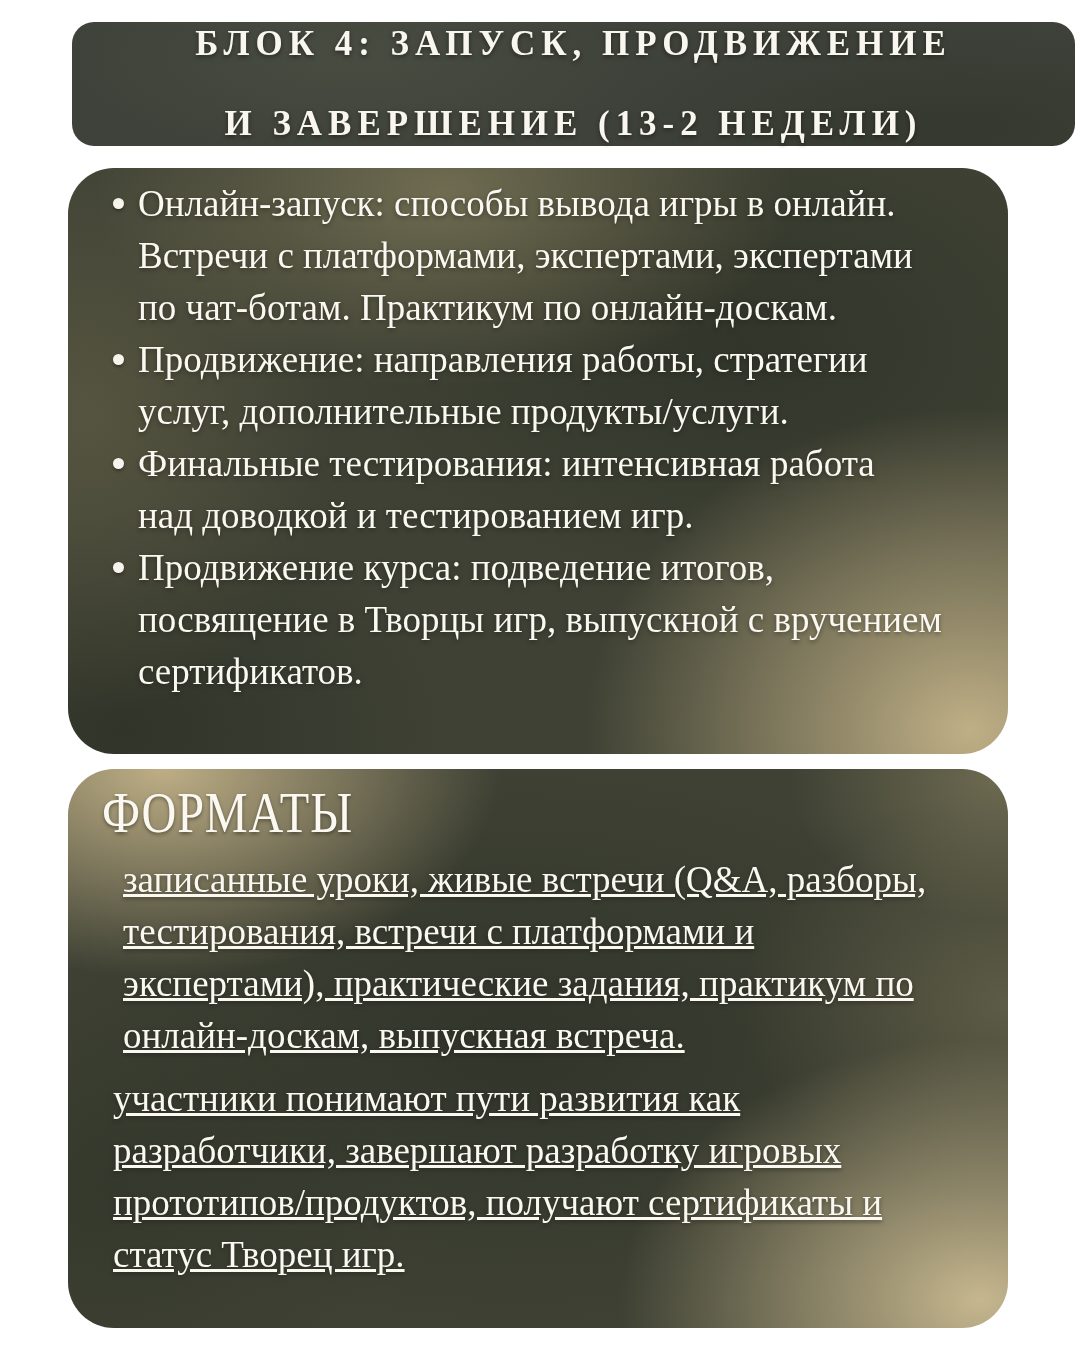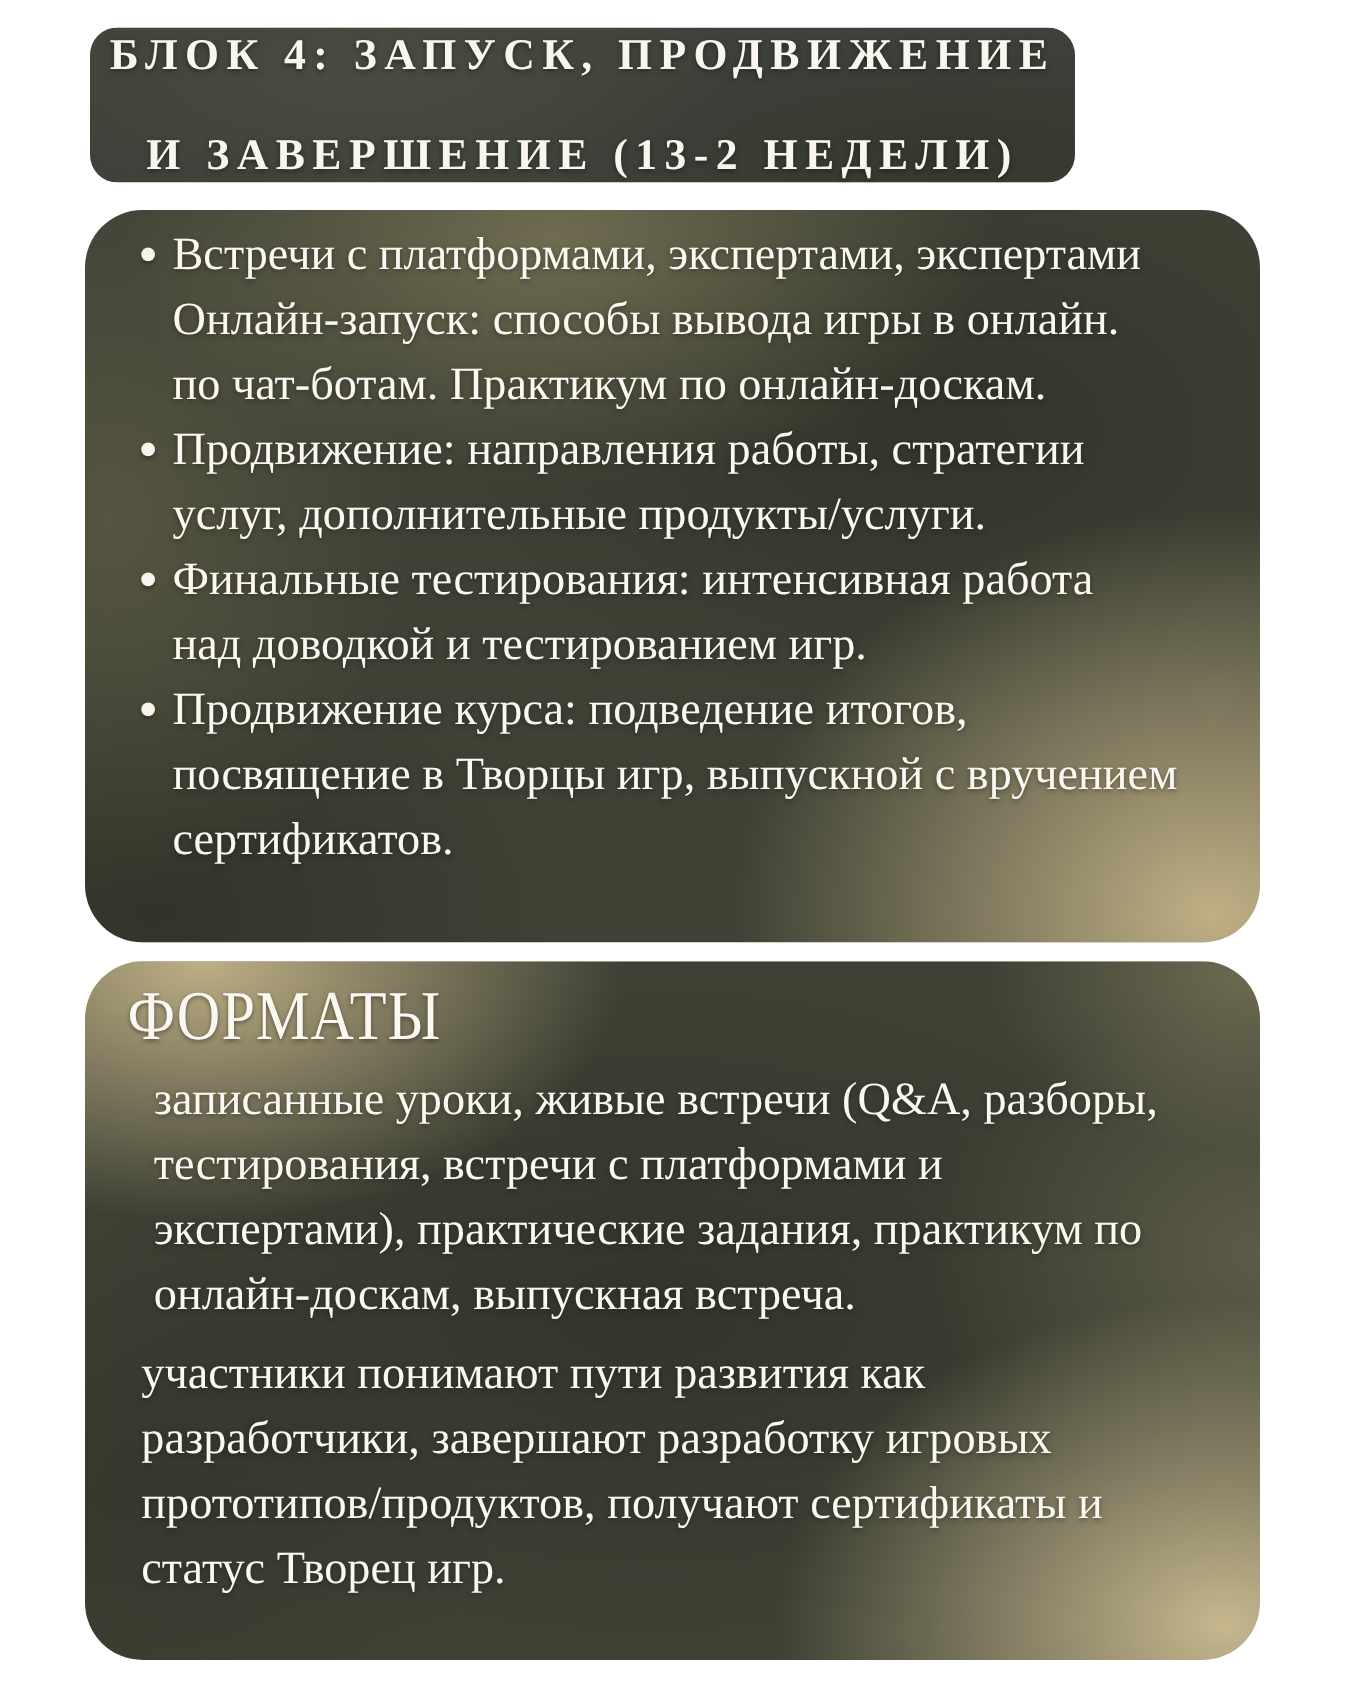--- a/index.html
+++ b/index.html
@@ -17,21 +17,21 @@
     height: 1350px;
     background: var(--page-bg);
     overflow: hidden;
     font-family: "Liberation Serif", "DejaVu Serif", serif;
   }
 
   
   .header-box {
     position: absolute;
     left: 72px; top: 22px;
-    width: 788px; height: 124px;
+    width: 1003px; height: 124px;
     border-radius: 22px;
     background-color: var(--header-box-bg);
     background-image:
       radial-gradient(ellipse 420px 150px at 28% 28%, rgba(84,88,72,0.45), rgba(84,88,72,0) 70%),
       radial-gradient(ellipse 520px 160px at 88% 85%, rgba(44,48,38,0.55), rgba(44,48,38,0) 70%);
     display: flex;
     flex-direction: column;
     justify-content: center;
     text-align: center;
     gap: 32px;
@@ -92,21 +92,21 @@
     position: absolute;
     left: 1px; top: 20px;
     width: 11px; height: 11px;
     border-radius: 50%;
     background: #f6f4ec;
     box-shadow: 0 2px 3px rgba(25,28,20,0.5);
   }
   .line { display: block; }
 
   
-  .card-inner { padding: 14px 34px 0 34px; }
+  .card-inner { padding: 14px 34px 0 34px; text-decoration: underline; }
   .section-heading {
     display: inline-block;
     font-size: 56px;
     line-height: 60px;
     font-weight: 400;
     letter-spacing: 1px;
     transform: scaleX(0.86);
     transform-origin: left center;
     white-space: nowrap;
   }
@@ -125,22 +125,22 @@
 
   <div class="header-box">
     <span class="header-title-line">БЛОК 4: ЗАПУСК, ПРОДВИЖЕНИЕ</span>
     <span class="header-title-line">И ЗАВЕРШЕНИЕ (13-2 НЕДЕЛИ)</span>
   </div>
 
   <div class="card card-program">
     <ul class="bullets">
       <li>
         <span class="bullet-dot"></span>
+        <span class="line">Онлайн-запуск: способы вывода игры в онлайн.</span>
         <span class="line">Встречи с платформами, экспертами, экспертами</span>
-        <span class="line">Онлайн-запуск: способы вывода игры в онлайн.</span>
         <span class="line">по чат-ботам. Практикум по онлайн-доскам.</span>
       </li>
       <li>
         <span class="bullet-dot"></span>
         <span class="line">Продвижение: направления работы, стратегии</span>
         <span class="line">услуг, дополнительные продукты/услуги.</span>
       </li>
       <li>
         <span class="bullet-dot"></span>
         <span class="line">Финальные тестирования: интенсивная работа</span>

